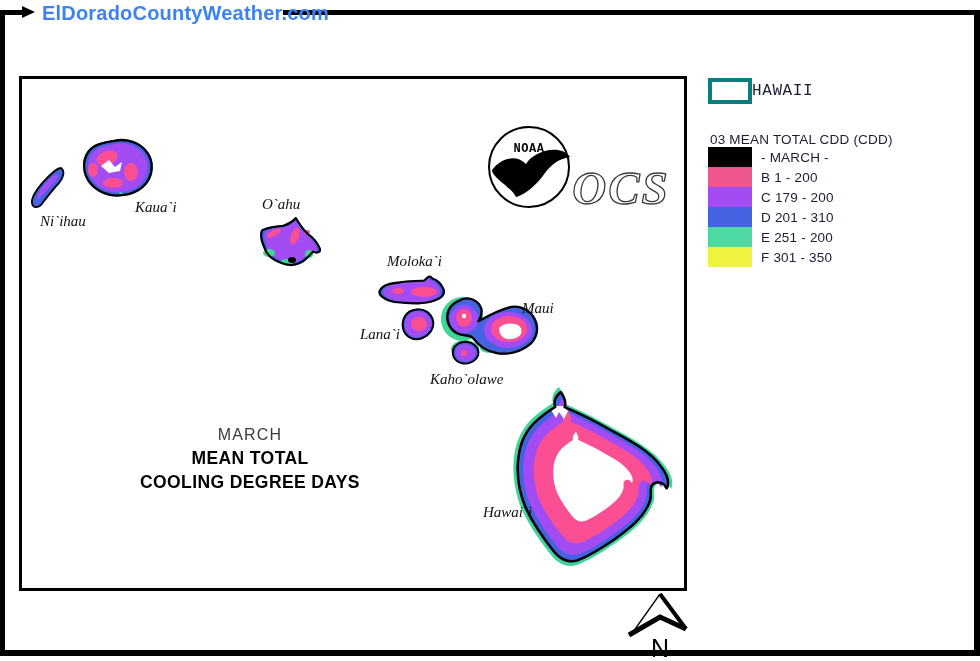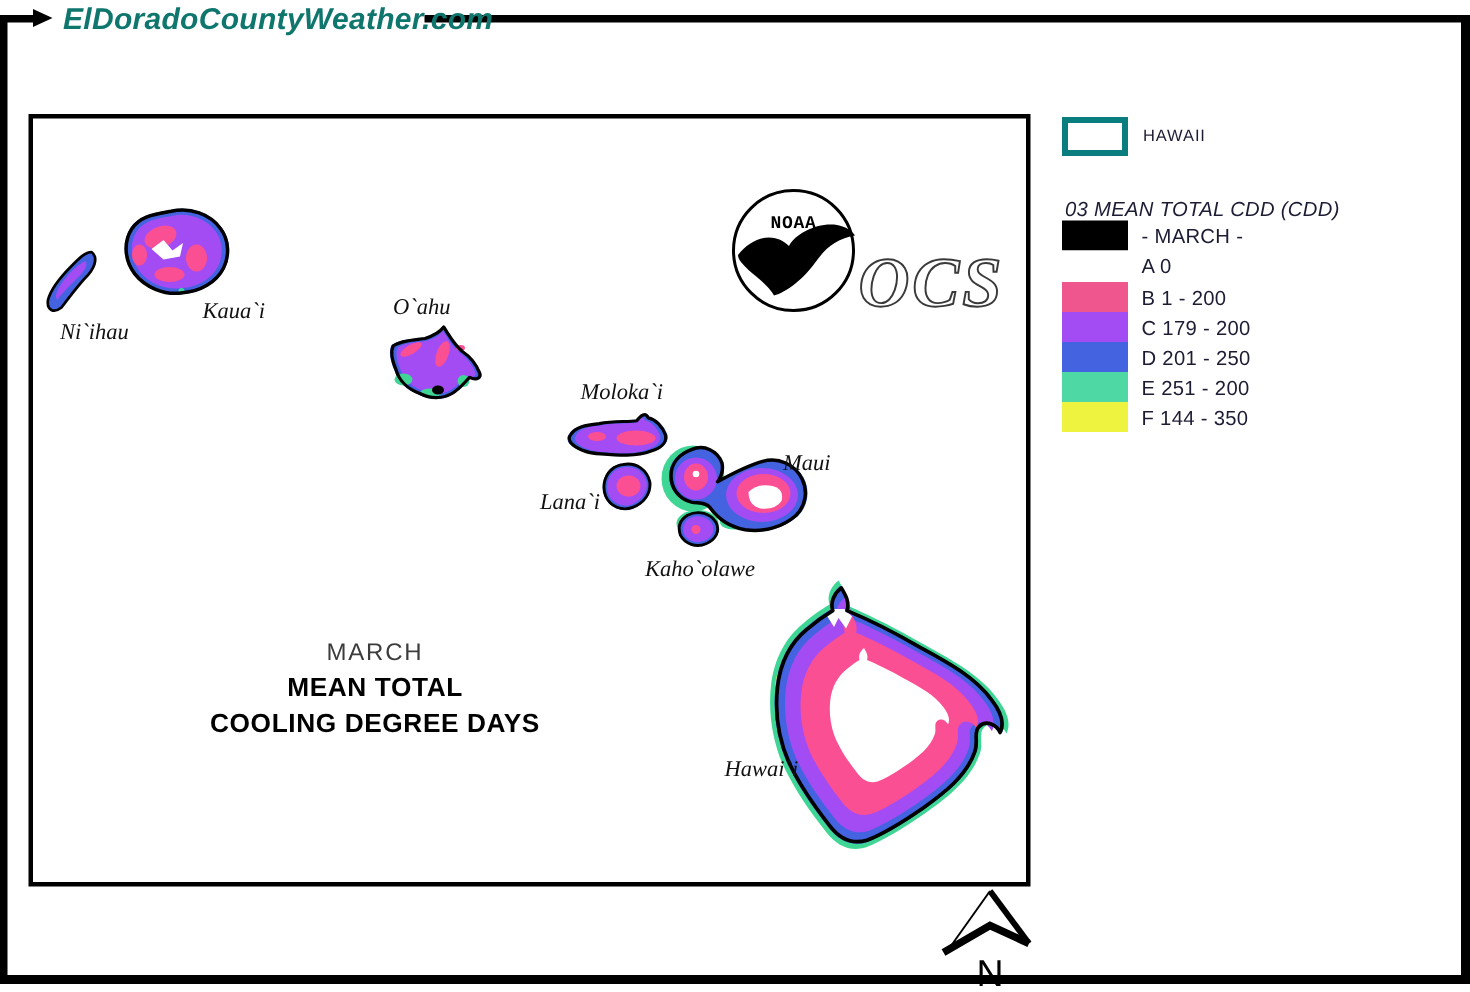--- a/index.html
+++ b/index.html
@@ -8,21 +8,21 @@
   
   .b{position:absolute;background:#000;}
   #b-left{left:0;top:10px;width:5px;height:646px;}
   #b-right{left:974px;top:10px;width:6px;height:646px;}
   #b-bottom{left:0;top:650px;width:980px;height:6px;}
   #b-topstub{left:0;top:10px;width:22px;height:5px;}
   #b-topright{left:283px;top:10px;width:697px;height:5px;}
   #b-arrowhead{position:absolute;left:22px;top:6px;width:0;height:0;
     border-left:13px solid #000;border-top:6.5px solid transparent;border-bottom:6.5px solid transparent;}
   #site-title{position:absolute;left:42px;top:2px;font-size:20px;font-weight:bold;
-    font-style:italic;color:#0f766e;letter-spacing:.2px;cursor:pointer;}
+    color:#3b82f6;letter-spacing:.2px;cursor:pointer;}
   
   #map-frame{position:absolute;left:19px;top:76px;width:668px;height:515px;
     border:3px solid #000;box-sizing:border-box;background:#fff;}
   #map-frame svg{display:block;width:100%;height:100%;}
   
   .f-pink{fill:var(--c-pink);}
   .f-purple{fill:var(--c-purple);}
   .f-blue{fill:var(--c-blue);}
   .f-green{fill:var(--c-green);}
   .f-yellow{fill:var(--c-yellow);}
@@ -32,22 +32,22 @@
   .isl-label{font-family:"Liberation Serif",serif;font-style:italic;font-size:15px;fill:#111;}
   .title-light{font-family:"Liberation Sans",sans-serif;font-size:16px;letter-spacing:1.2px;fill:#3c3c3c;}
   .title-bold{font-family:"Liberation Sans",sans-serif;font-size:17.5px;font-weight:bold;fill:#000;letter-spacing:.4px;}
   .noaa-text{font-family:"Liberation Mono",monospace;font-size:12px;font-weight:bold;fill:#000;letter-spacing:.5px;}
   .ocs-text{font-family:"Liberation Serif",serif;font-style:italic;font-weight:bold;font-size:47px;
     fill:#ffffff;stroke:#3a3a3a;stroke-width:1.3;letter-spacing:2px;}
   
   #legend{position:absolute;left:708px;top:78px;width:265px;color:var(--c-text);}
   #region-row{position:absolute;left:0;top:0;display:flex;align-items:center;}
   #region-box{width:36px;height:18px;background:#fff;border:4px solid var(--c-teal);}
-  #region-label{margin-left:10px;font-size:11px;letter-spacing:.6px;}
-  #legend-title{position:absolute;left:2px;top:54px;font-size:13.5px;letter-spacing:.2px;white-space:nowrap;font-style:italic;}
+  #region-label{font-size:16px;letter-spacing:.6px;font-family:Liberation Mono, monospace;}
+  #legend-title{position:absolute;left:2px;top:54px;font-size:13.5px;letter-spacing:.2px;white-space:nowrap;}
   #legend-rows{position:absolute;left:0;top:69px;}
   .lrow{display:flex;align-items:center;height:20px;}
   .lrow.tall{height:21px;}
   .sw{width:44px;height:100%;flex:0 0 44px;}
   .lt{margin-left:9px;font-size:13.5px;white-space:nowrap;letter-spacing:.2px;}
   
   #north-arrow{position:absolute;left:620px;top:588px;width:76px;height:72px;}
   .na-n{font-family:"Liberation Sans",sans-serif;font-size:25px;fill:#000;}
 </style>
 </head>
@@ -184,43 +184,39 @@
     <div id="region-row">
       <div id="region-box" style="border-color: rgb(10, 126, 126);"></div>
       <div id="region-label">HAWAII</div>
     </div>
     <div id="legend-title">03 MEAN TOTAL CDD (CDD)</div>
     <div id="legend-rows">
       <div class="lrow">
         <span class="sw" style="background-color: rgb(0, 0, 0);"></span>
         <span class="lt">- MARCH -</span>
       </div>
-      <div class="lrow tall">
-        <span class="sw" style="background-color: rgb(255, 255, 255);"></span>
-        <span class="lt">A 0</span>
-      </div>
       <div class="lrow">
         <span class="sw" style="background-color: rgb(239, 86, 141);"></span>
         <span class="lt">B 1 - 200</span>
       </div>
       <div class="lrow">
         <span class="sw" style="background-color: rgb(164, 76, 244);"></span>
         <span class="lt">C 179 - 200</span>
       </div>
       <div class="lrow">
         <span class="sw" style="background-color: rgb(68, 99, 224);"></span>
-        <span class="lt">D 201 - 250</span>
+        <span class="lt">D 201 - 310</span>
       </div>
       <div class="lrow">
         <span class="sw" style="background-color: rgb(78, 216, 164);"></span>
         <span class="lt">E 251 - 200</span>
       </div>
       <div class="lrow">
         <span class="sw" style="background-color: rgb(237, 243, 62);"></span>
-        <span class="lt">F 144 - 350</span>
+        <span class="lt">F 301 - 350</span>
       </div>
     </div>
   </div>
 
   <svg id="north-arrow" viewBox="0 0 76 72">
     <line x1="40" y1="6" x2="13" y2="44" stroke="#000" stroke-width="1.3"></line>
     <line x1="40" y1="6" x2="66" y2="41" stroke="#000" stroke-width="4"></line>
     <polyline points="9,47 40,29 66,41" fill="none" stroke="#000" stroke-width="5"></polyline>
     <text class="na-n" x="40" y="69" text-anchor="middle">N</text>
   </svg>

